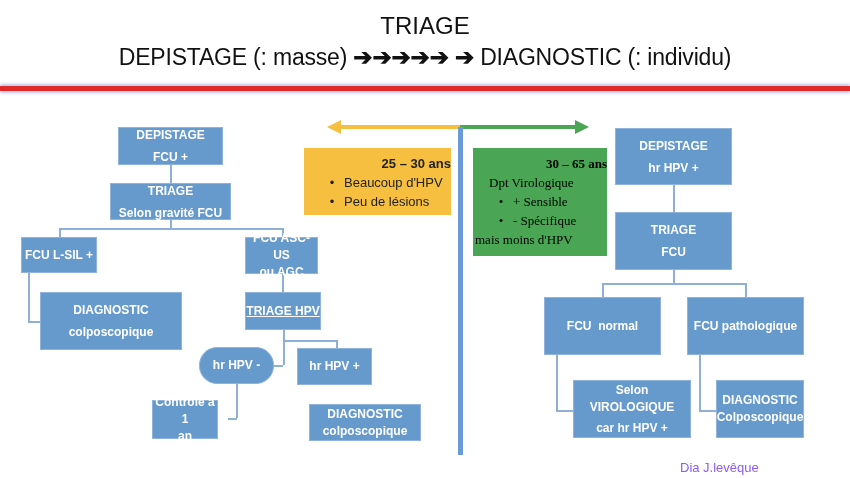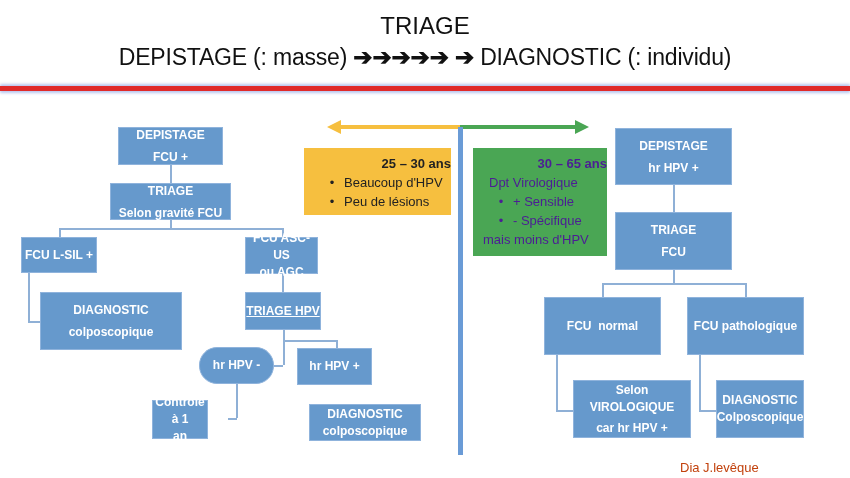--- a/index.html
+++ b/index.html
@@ -11,25 +11,25 @@
   .rule { position:absolute; left:0; width:850px; top:86px; height:5px;
     background:#e02a2a; box-shadow:0 -2px 3px #b9c6ee, 0 2px 3px #b9c6ee; }
   .box { position:absolute; background:#6699cc; color:#fff; font-weight:bold; font-size:12px;
     display:flex; flex-direction:column; align-items:center; justify-content:center; text-align:center;
     line-height:17px; box-sizing:border-box; border:1px solid #8fb3dc; }
   .box span { display:block; }
   .sp { line-height:22px; }
   .line { position:absolute; background:#8fb0d6; }
   .h { height:1.5px; } .v { width:1.5px; }
   .ybox { position:absolute; left:304px; top:148px; width:147px; height:67px; background:#f6bf3f; color:#222; font-size:13px; box-sizing:border-box; padding-top:6px; }
-  .gbox { position:absolute; left:473px; top:148px; width:134px; height:108px; background:#4aa654; color:#4c1d95; font-size:13px; box-sizing:border-box; padding-top:6px; }
+  .gbox { position:absolute; left:473px; top:148px; width:134px; height:108px; background:#4aa654; color:#000000; font-size:13px; box-sizing:border-box; padding-top:6px;font-family:Liberation Serif, serif; }
   .ybox .hd, .gbox .hd { text-align:right; font-weight:bold; line-height:19px; }
   .li { line-height:19px; white-space:nowrap;padding-left:16px; }
   .bul { display:inline-block; width:24px; text-align:center; }
-  .credit { position:absolute; left:680px; top:460px; font-size:13px; color:#c2410c; }
+  .credit { position:absolute; left:680px; top:460px; font-size:13px; color:#8b5cf6; }
 </style>
 </head>
 <body>
 
 <div class="title" id="t1">TRIAGE</div>
 <div class="title" id="t2">
   <span>DEPISTAGE (: masse)</span>
   <span class="arr">➔➔➔➔➔ ➔</span>
   <span>DIAGNOSTIC (: individu)</span>
 </div>
@@ -71,21 +71,21 @@
 </div>
 <div class="box" style="left:245px;top:292px;width:76px;height:38px;text-decoration:underline;">
   <span>TRIAGE HPV</span>
 </div>
 <div class="box" style="left:199px;top:347px;width:75px;height:37px;border-radius:18px;">
   <span>hr HPV -</span>
 </div>
 <div class="box" style="left:297px;top:348px;width:75px;height:37px;">
   <span>hr HPV +</span>
 </div>
-<div class="box" style="left:152px;top:400px;width:56px;height:39px;">
+<div class="box" style="left:152px;top:400px;width:66px;height:39px;">
   <span>Contrôle à 1</span>
   <span>an</span>
 </div>
 <div class="box" style="left:309px;top:404px;width:112px;height:37px;">
   <span>DIAGNOSTIC</span>
   <span>colposcopique</span>
 </div>
 
 <svg style="position:absolute;left:325px;top:118px;" width="270" height="20">
   <line x1="14" y1="9" x2="135" y2="9" stroke="#f6bf3f" stroke-width="4"></line>
@@ -99,21 +99,21 @@
   <div class="hd">25 – 30 ans</div>
   <div class="li"><span class="bul">•</span><span>Beaucoup d'HPV</span></div>
   <div class="li"><span class="bul">•</span><span>Peu de lésions</span></div>
 </div>
 
 <div class="gbox">
   <div class="hd">30 – 65 ans</div>
   <div class="li" style="padding-left:16px;">Dpt Virologique</div>
   <div class="li"><span class="bul">•</span><span>+ Sensible</span></div>
   <div class="li"><span class="bul">•</span><span>- Spécifique</span></div>
-  <div class="li" style="padding-left:10px;">mais moins d'HPV</div>
+  <div class="li" style="padding-left:2px;">mais moins d'HPV</div>
 </div>
 
 <div class="line v" style="left:673px;top:185px;height:27px;"></div>
 <div class="line v" style="left:673px;top:270px;height:13px;"></div>
 <div class="line h" style="left:602px;top:283px;width:143px;"></div>
 <div class="line v" style="left:602px;top:283px;height:14px;"></div>
 <div class="line v" style="left:745px;top:283px;height:14px;"></div>
 <div class="line v" style="left:556px;top:355px;height:55px;"></div>
 <div class="line h" style="left:556px;top:410px;width:17px;"></div>
 <div class="line v" style="left:699px;top:355px;height:55px;"></div>

